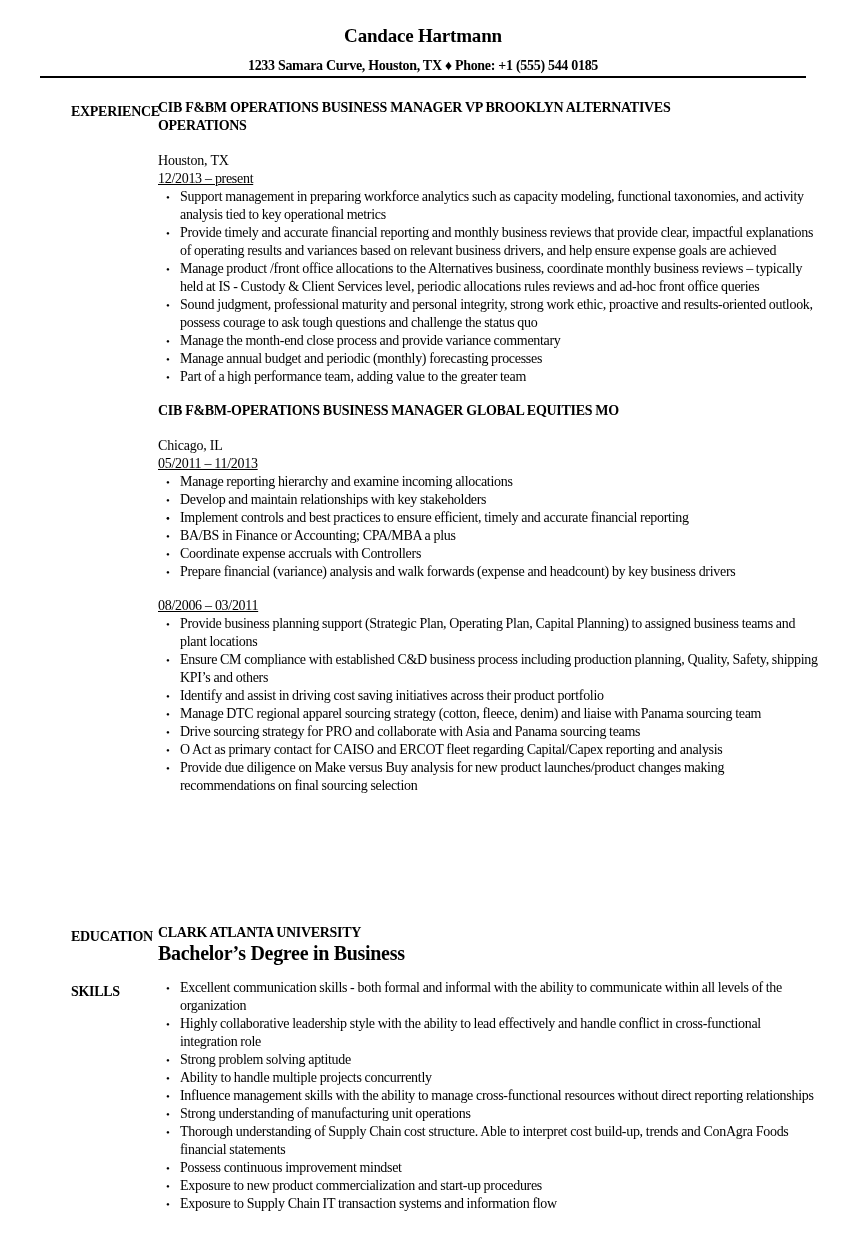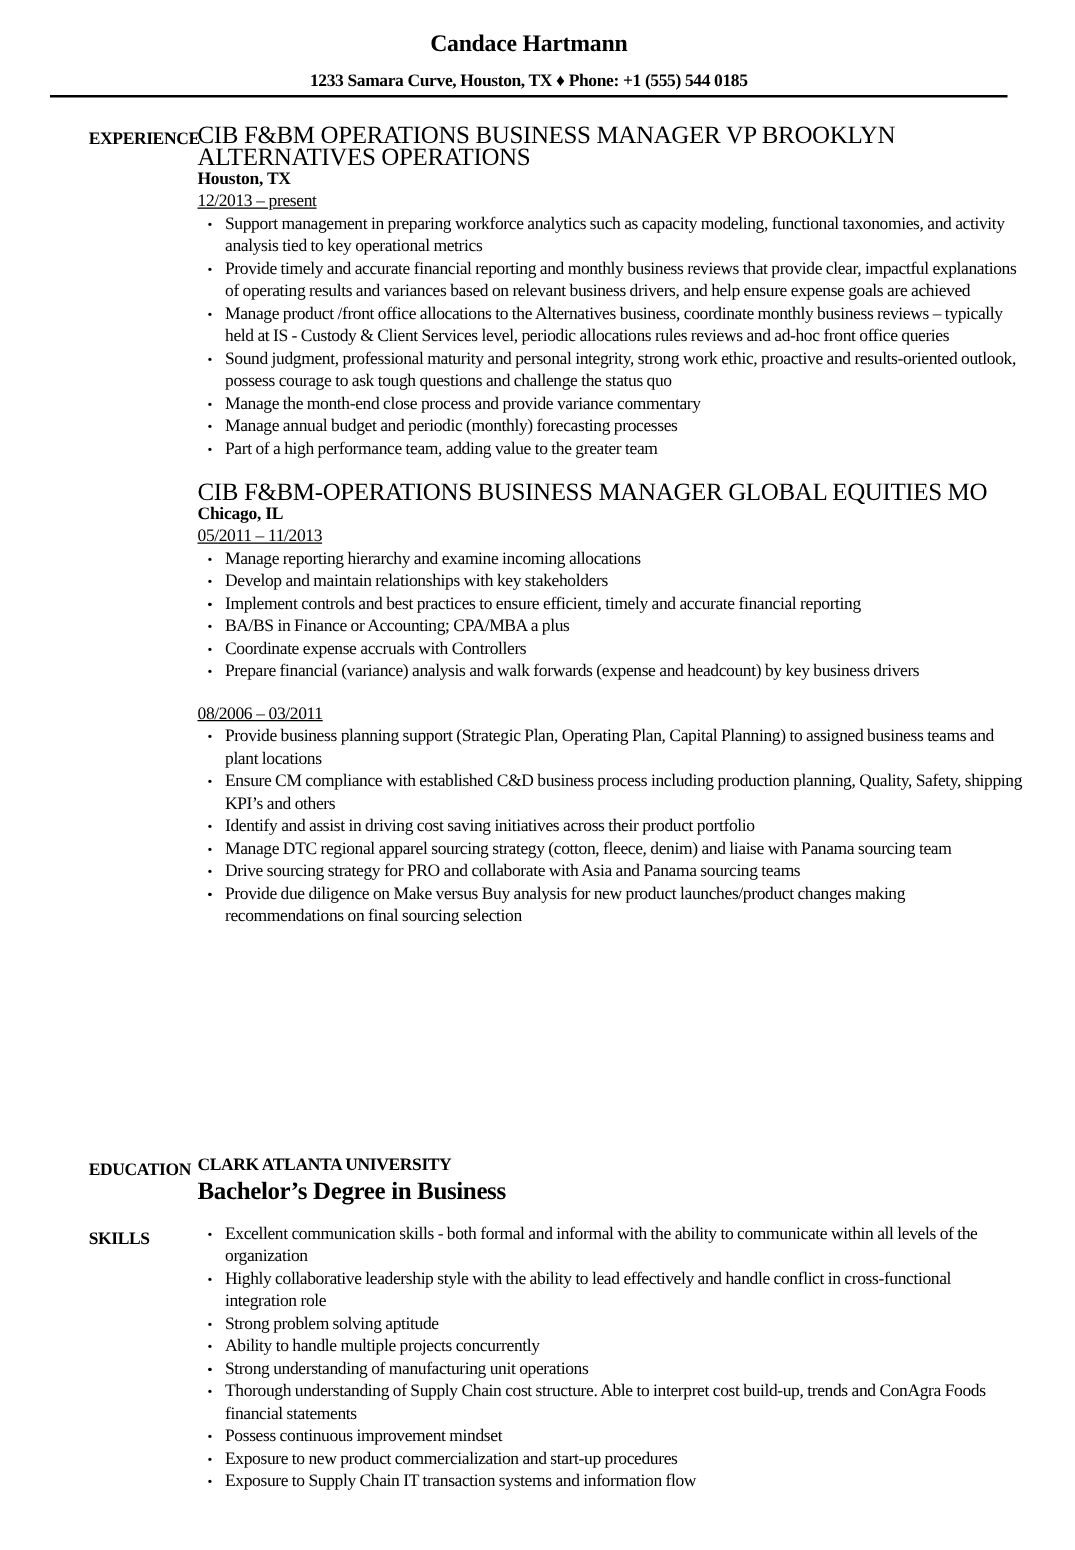--- a/index.html
+++ b/index.html
@@ -66,31 +66,32 @@
       margin-left: 36px;
     }
     .section-body {
       position: absolute;
       left: 158px;
       top: 0;
       width: 660px;
     }
     .job { margin-bottom: 16px; }
     .job-title {
+      font-weight: bold;
+      font-size: 14px;
+      line-height: 18px;
+      letter-spacing: -0.3px;
+      text-transform: uppercase;
+    }
+    .job-loc {
       font-weight: normal;
-      font-size: 20px;
-      line-height: 18px;
-      letter-spacing: -0.3px;
-      text-transform: uppercase;
-    }
-    .job-loc {
-      font-weight: bold;
       font-size: 14px;
       line-height: 18px;
       letter-spacing: -0.2px;
+      margin-top: 17px;
     }
     .job-dates {
       font-size: 14px;
       line-height: 18px;
       letter-spacing: -0.3px;
       text-decoration: underline;
     }
     ul.bullets {
       list-style: none;
       margin: 0;
@@ -170,21 +171,21 @@
       </div>
 
       <div class="job">
         <div class="job-dates">08/2006 – 03/2011</div>
         <ul class="bullets">
             <li><span class="dot">•</span><span>Provide business planning support (Strategic Plan, Operating Plan, Capital Planning) to assigned business teams and plant locations</span></li>
             <li><span class="dot">•</span><span>Ensure CM compliance with established C&amp;D business process including production planning, Quality, Safety, shipping KPI’s and others</span></li>
             <li><span class="dot">•</span><span>Identify and assist in driving cost saving initiatives across their product portfolio</span></li>
             <li><span class="dot">•</span><span>Manage DTC regional apparel sourcing strategy (cotton, fleece, denim) and liaise with Panama sourcing team</span></li>
             <li><span class="dot">•</span><span>Drive sourcing strategy for PRO and collaborate with Asia and Panama sourcing teams</span></li>
-            <li><span class="dot">•</span></li>
+            <li><span class="dot">•</span><span>O Act as primary contact for CAISO and ERCOT fleet regarding Capital/Capex reporting and analysis</span></li>
             <li><span class="dot">•</span><span>Provide due diligence on Make versus Buy analysis for new product launches/product changes making recommendations on final sourcing selection</span></li>
           </ul>
       </div>
 
     </div>
   </div>
 
   <div class="section" style="top:924px;">
     <div class="section-label">EDUCATION</div>
     <div class="section-body">
@@ -194,21 +195,21 @@
   </div>
 
   <div class="section" style="top:979px;">
     <div class="section-label">SKILLS</div>
     <div class="section-body">
       <ul class="bullets">
           <li><span class="dot">•</span><span>Excellent communication skills - both formal and informal with the ability to communicate within all levels of the organization</span></li>
           <li><span class="dot">•</span><span>Highly collaborative leadership style with the ability to lead effectively and handle conflict in cross-functional integration role</span></li>
           <li><span class="dot">•</span><span>Strong problem solving aptitude</span></li>
           <li><span class="dot">•</span><span>Ability to handle multiple projects concurrently</span></li>
-          <li><span class="dot">•</span></li>
+          <li><span class="dot">•</span><span>Influence management skills with the ability to manage cross-functional resources without direct reporting relationships</span></li>
           <li><span class="dot">•</span><span>Strong understanding of manufacturing unit operations</span></li>
           <li><span class="dot">•</span><span>Thorough understanding of Supply Chain cost structure. Able to interpret cost build-up, trends and ConAgra Foods financial statements</span></li>
           <li><span class="dot">•</span><span>Possess continuous improvement mindset</span></li>
           <li><span class="dot">•</span><span>Exposure to new product commercialization and start-up procedures</span></li>
           <li><span class="dot">•</span><span>Exposure to Supply Chain IT transaction systems and information flow</span></li>
         </ul>
     </div>
   </div>
 
 </div>

